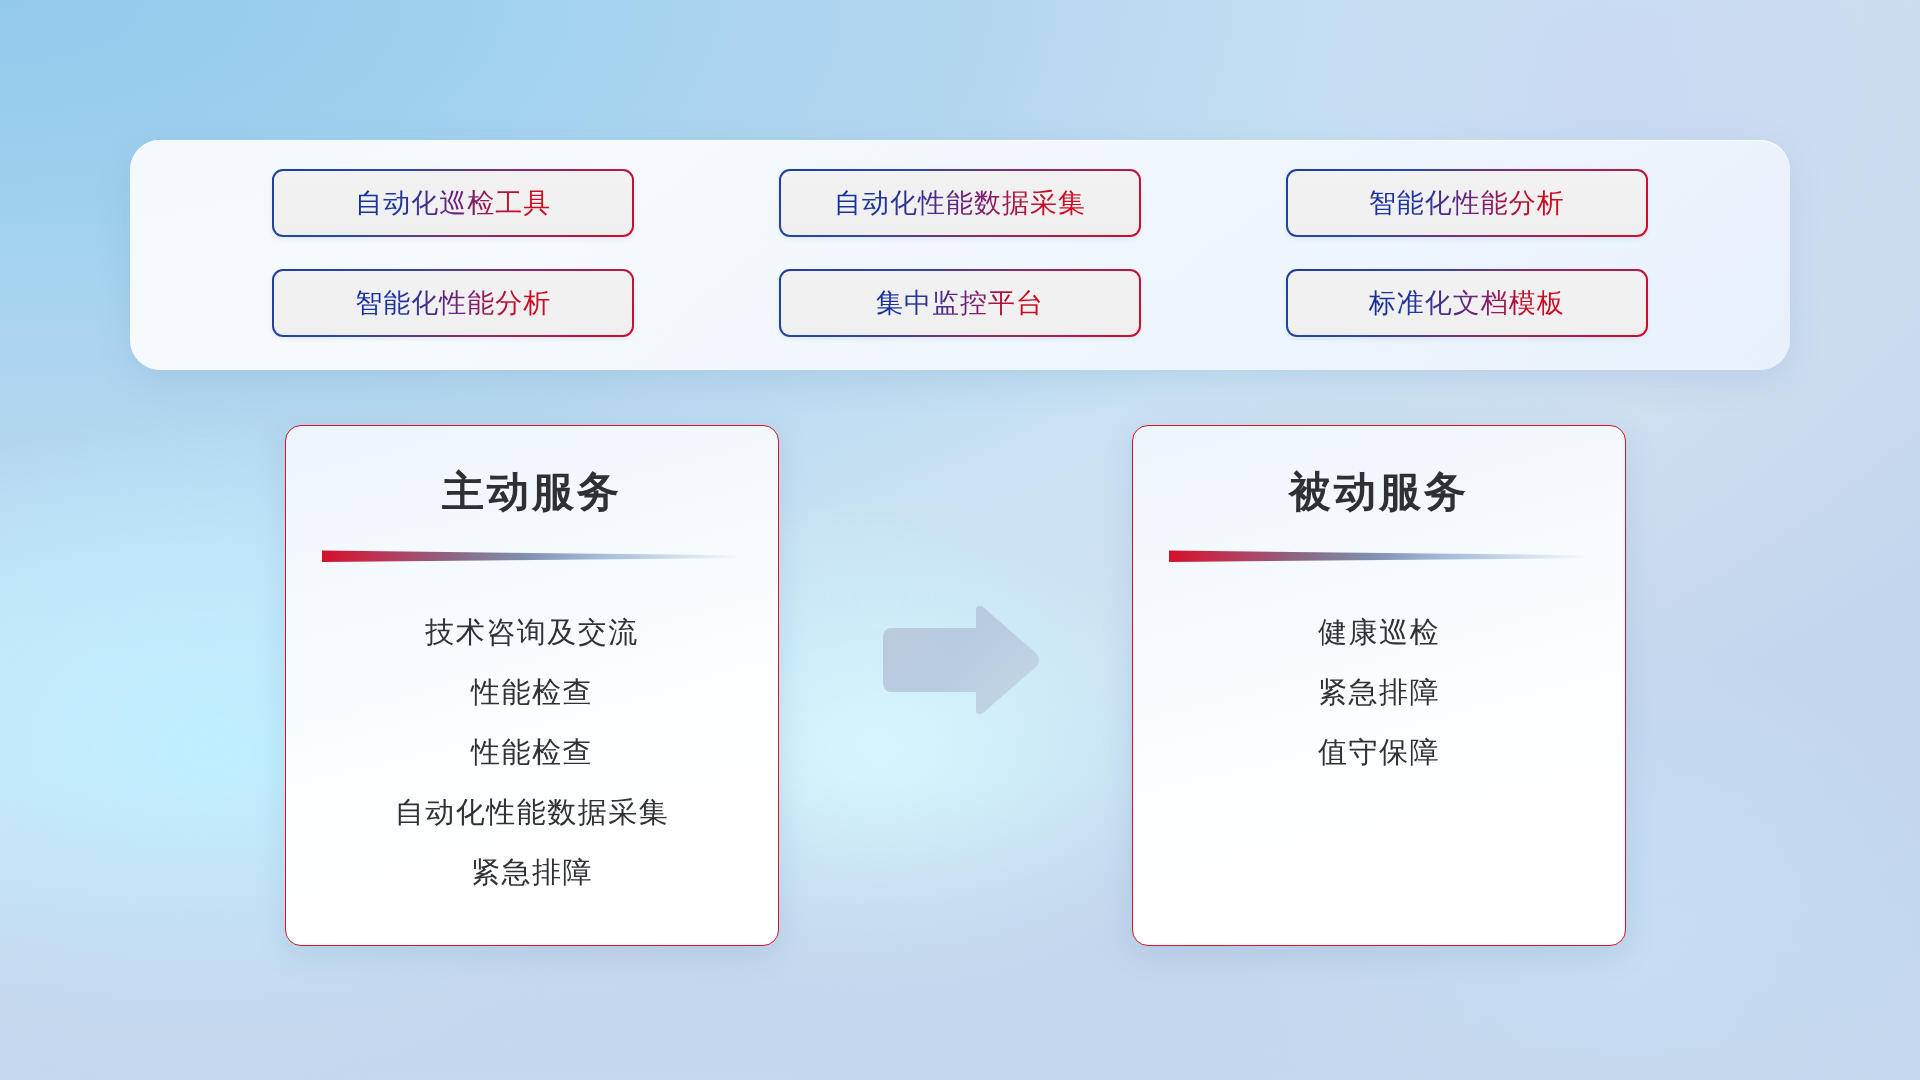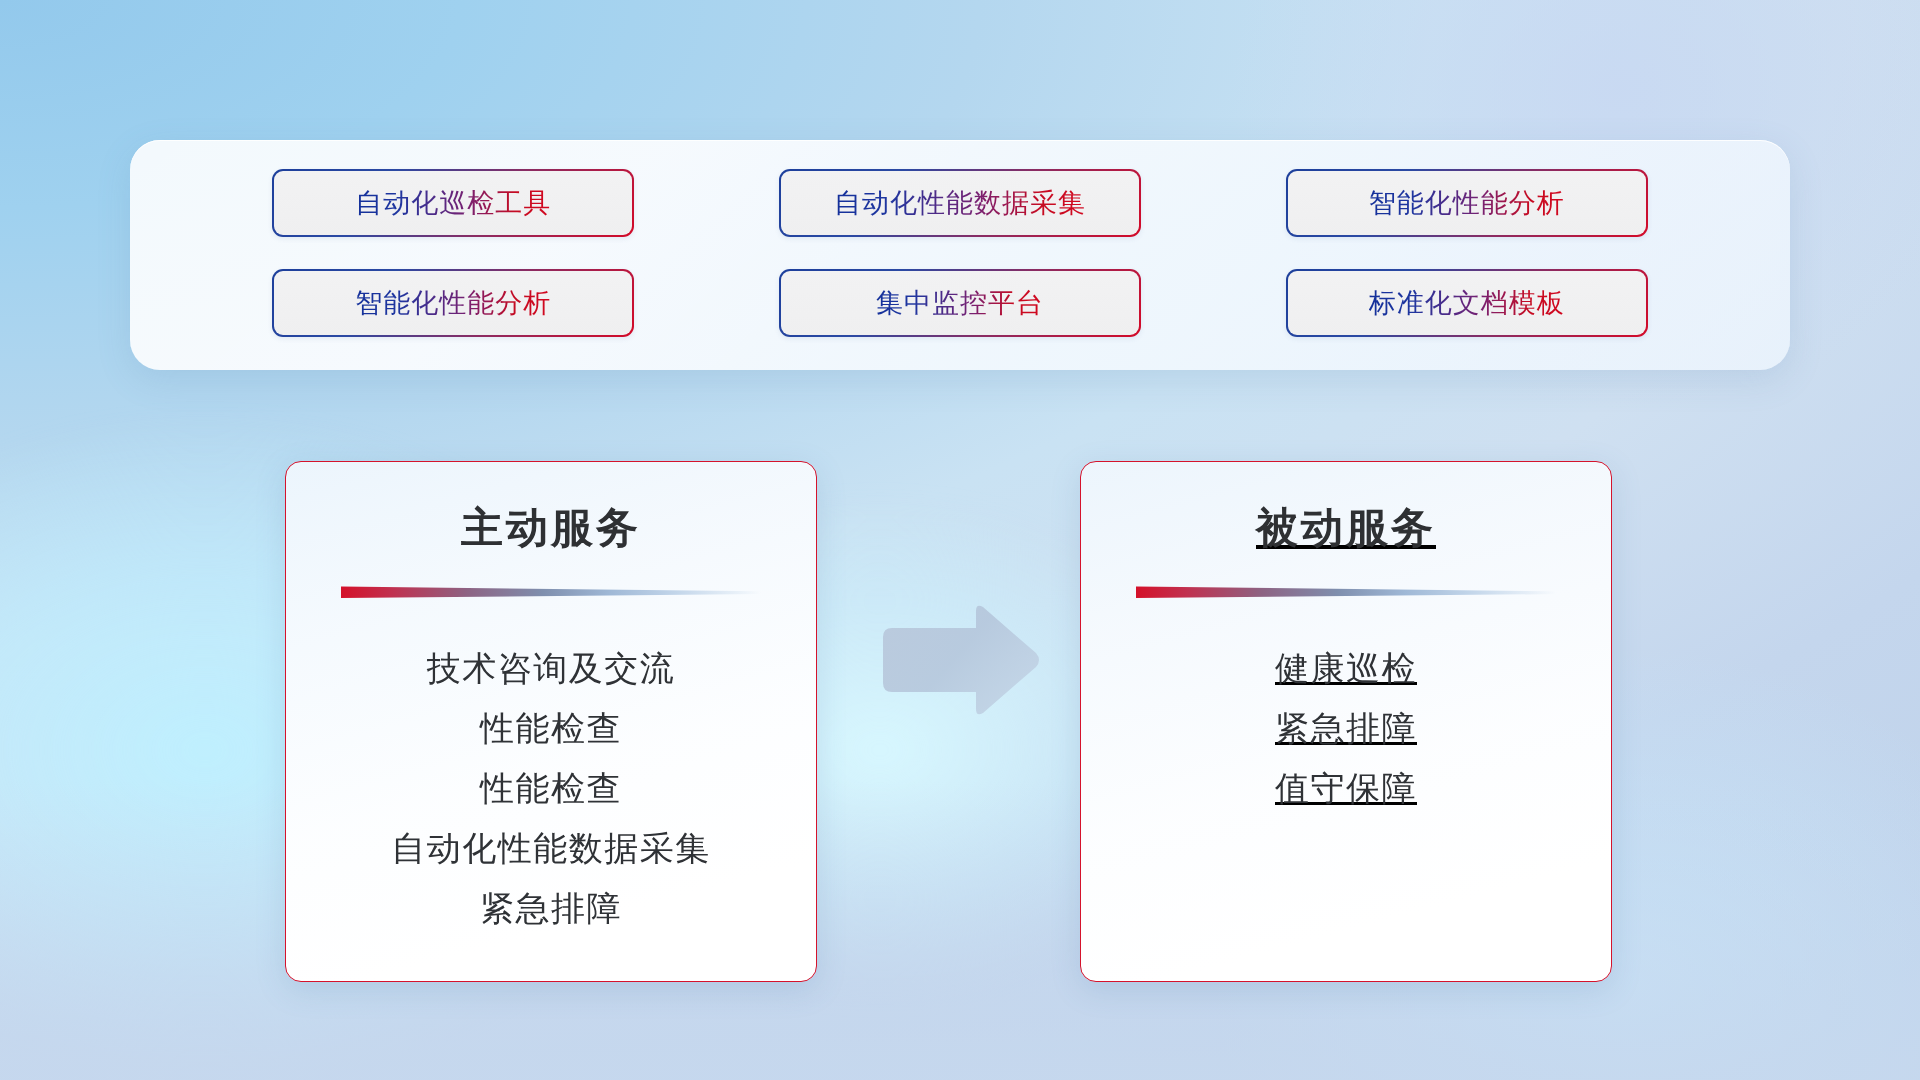--- a/index.html
+++ b/index.html
@@ -78,30 +78,29 @@
     white-space:nowrap;
     background:linear-gradient(90deg, #14309a 0%, #1f36a0 22%, #7a2070 58%, #c60b22 82%, #d2071f 100%);
     -webkit-background-clip:text;
     background-clip:text;
     color:transparent;
     -webkit-text-fill-color:transparent;
   }
 
   
   .card{
-    position:absolute; top:425px; width:532px; height:521px;
+    position:absolute; top:425px; width:494px; height:521px;
     border-radius:16px;
     background:linear-gradient(165deg, rgba(238,246,253,.96) 0%, rgba(246,250,254,.97) 26%, rgba(253,254,255,.99) 58%, #ffffff 82%, #ffffff 100%);
     border:1.6px solid #d5132c;
     box-shadow:0 8px 30px rgba(85,125,170,.18);
     overflow:hidden;
-    margin-top:36px;
   }
   #card-active{ left:285px; }
-  #card-passive{ left:1080px;text-decoration:underline; }
+  #card-passive{ left:1132px; }
 
   .card-title{
     margin-top:38px;
     text-align:center;
     font-size:42px;
     font-weight:700;
     color:#2e3033;
     letter-spacing:3px;
   }
   .card-divider{
@@ -114,21 +113,21 @@
     background:linear-gradient(90deg, #d4112a 0%, #c1304f 12%, #8d6383 30%, #7f8fae 48%, #9fb8d6 64%, #c3d6ea 80%, rgba(222,235,247,0) 100%);
     clip-path:polygon(0 18%, 100% 52%, 100% 72%, 0 100%);
   }
   .card-items{
     margin-top:40px;
     display:flex; flex-direction:column;
     align-items:center;
     gap:0;
   }
   .card-item{
-    font-size:34px;
+    font-size:29px;
     color:#2f3236;
     letter-spacing:1.5px;
     line-height:60px;
     white-space:nowrap;
   }
 
   
   #flow-arrow{
     position:absolute; left:879px; top:603px; width:162px; height:114px;
   }

